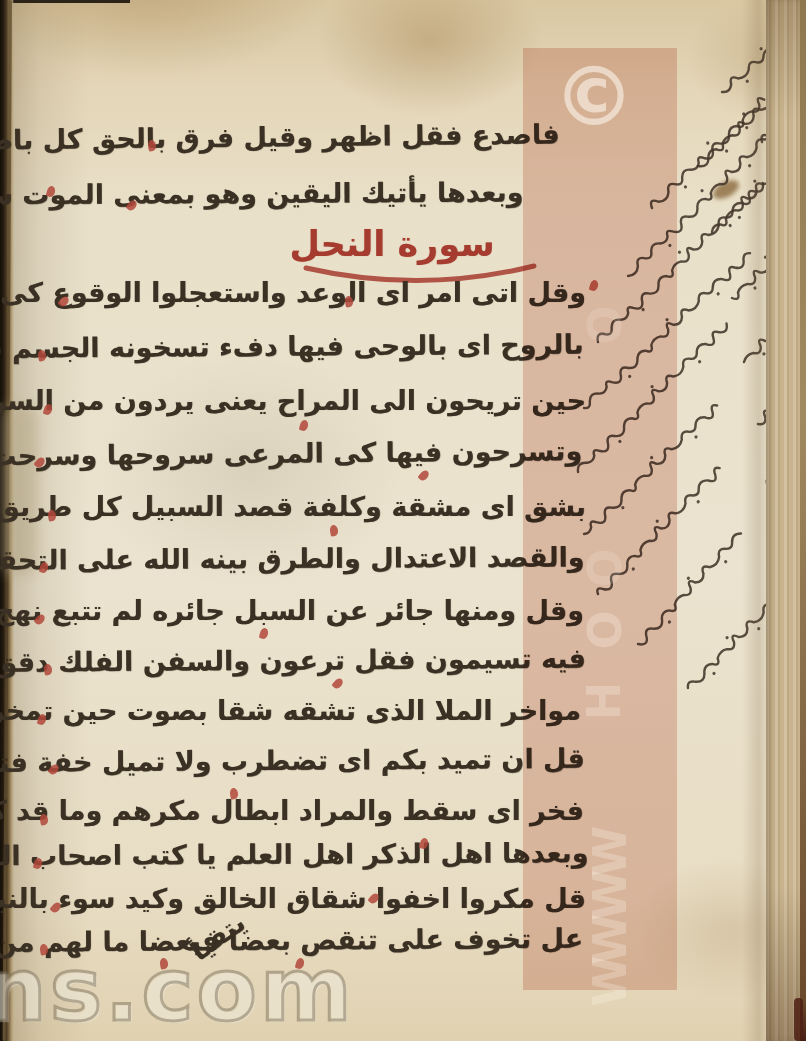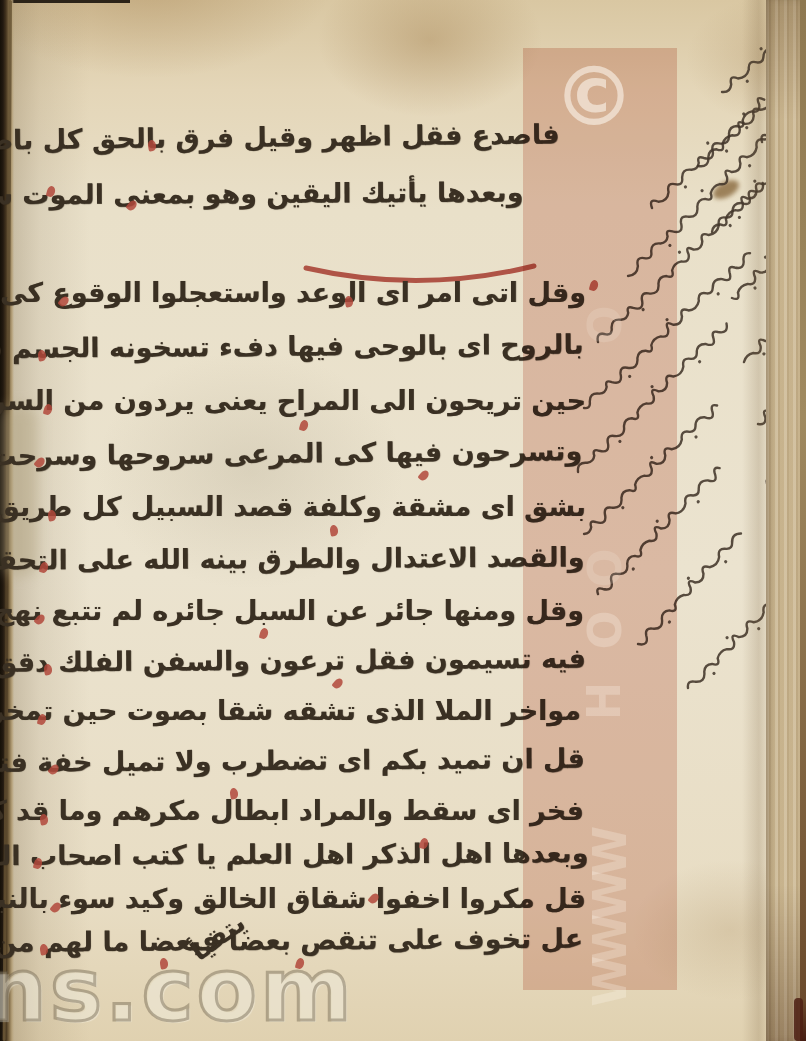--- a/index.html
+++ b/index.html
@@ -63,20 +63,21 @@
 
   <div class="edge-top"></div>
   <div class="gutter"></div>
   <div class="gutter-line"></div>
   <div class="ghost"></div>
   <div class="smudge"></div>
 
   <div class="text-block">
     <div class="line" style="top:122px;right:246px;transform:rotate(-.6deg)">فاصدع فقل اظهر وقيل فرق بالحق كل باطل وحقق</div>
     <div class="line" style="top:178px;right:283px;transform:rotate(-.3deg)">وبعدها يأتيك اليقين وهو بمعنى الموت ستبين</div>
+    <div class="heading">سورة النحل</div>
     <svg class="flourish" width="240" height="26">
       <path d="M6 6 Q120 32 234 4" stroke="#a63c2f" stroke-width="5" fill="none" stroke-linecap="round"></path>
     </svg>
     <div class="line" style="top:277px;right:220px">وقل اتى امر اى الوعد واستعجلوا الوقوع كى يجحدوا</div>
     <div class="line" style="top:331px;right:222px;transform:rotate(-.4deg)">بالروح اى بالوحى فيها دفء تسخونه الجسم فيها برود</div>
     <div class="line" style="top:385px;right:220px">حين تريحون الى المراح يعنى يردون من السراح</div>
     <div class="line" style="top:438px;right:224px;transform:rotate(-.5deg)">وتسرحون فيها كى المرعى سروحها وسرحت لترعى</div>
     <div class="line" style="top:491px;right:220px">بشق اى مشقة وكلفة قصد السبيل كل طريق كلفه</div>
     <div class="line" style="top:543px;right:221px;transform:rotate(-.3deg)">والقصد الاعتدال والطرق بينه الله على التحقيق</div>
     <div class="line" style="top:595px;right:222px">وقل ومنها جائر عن السبل جائره لم تتبع نهج الرسل</div>

